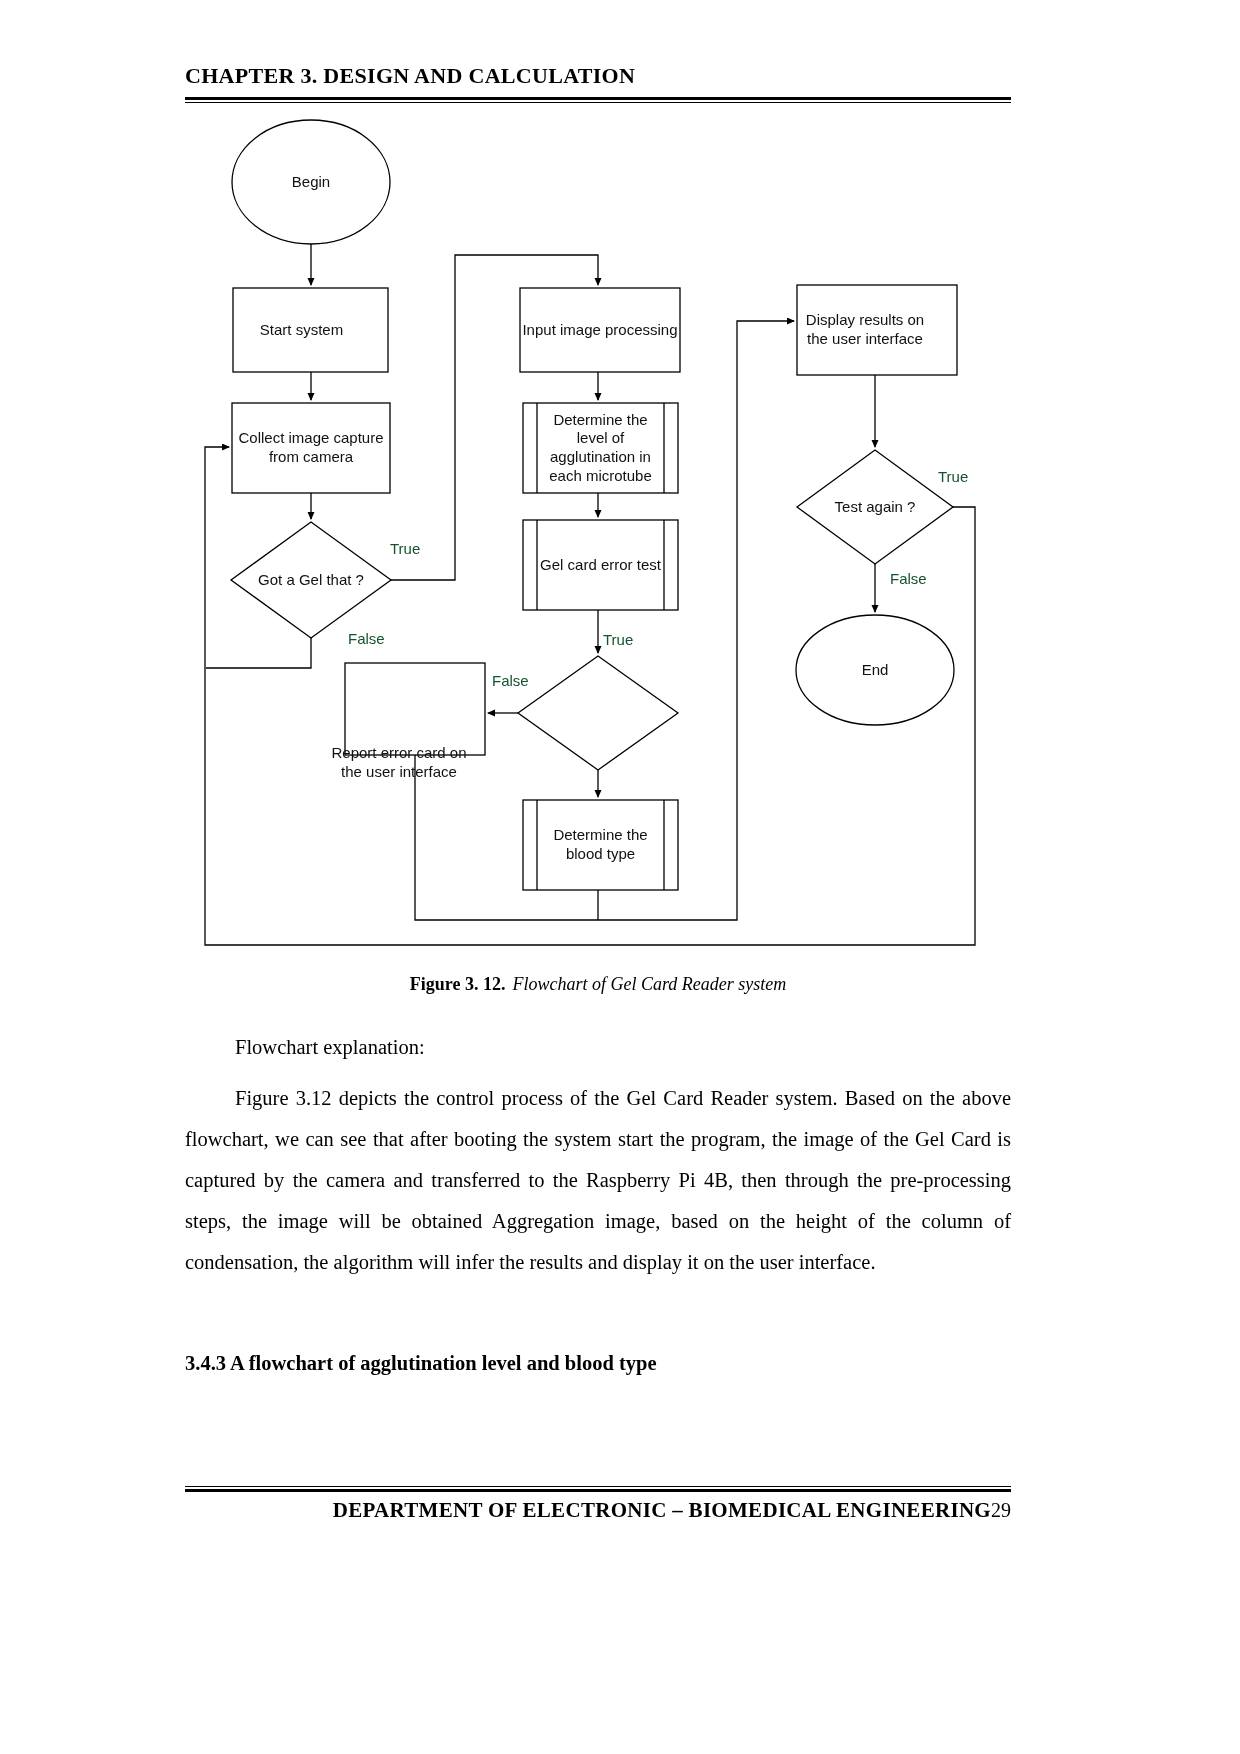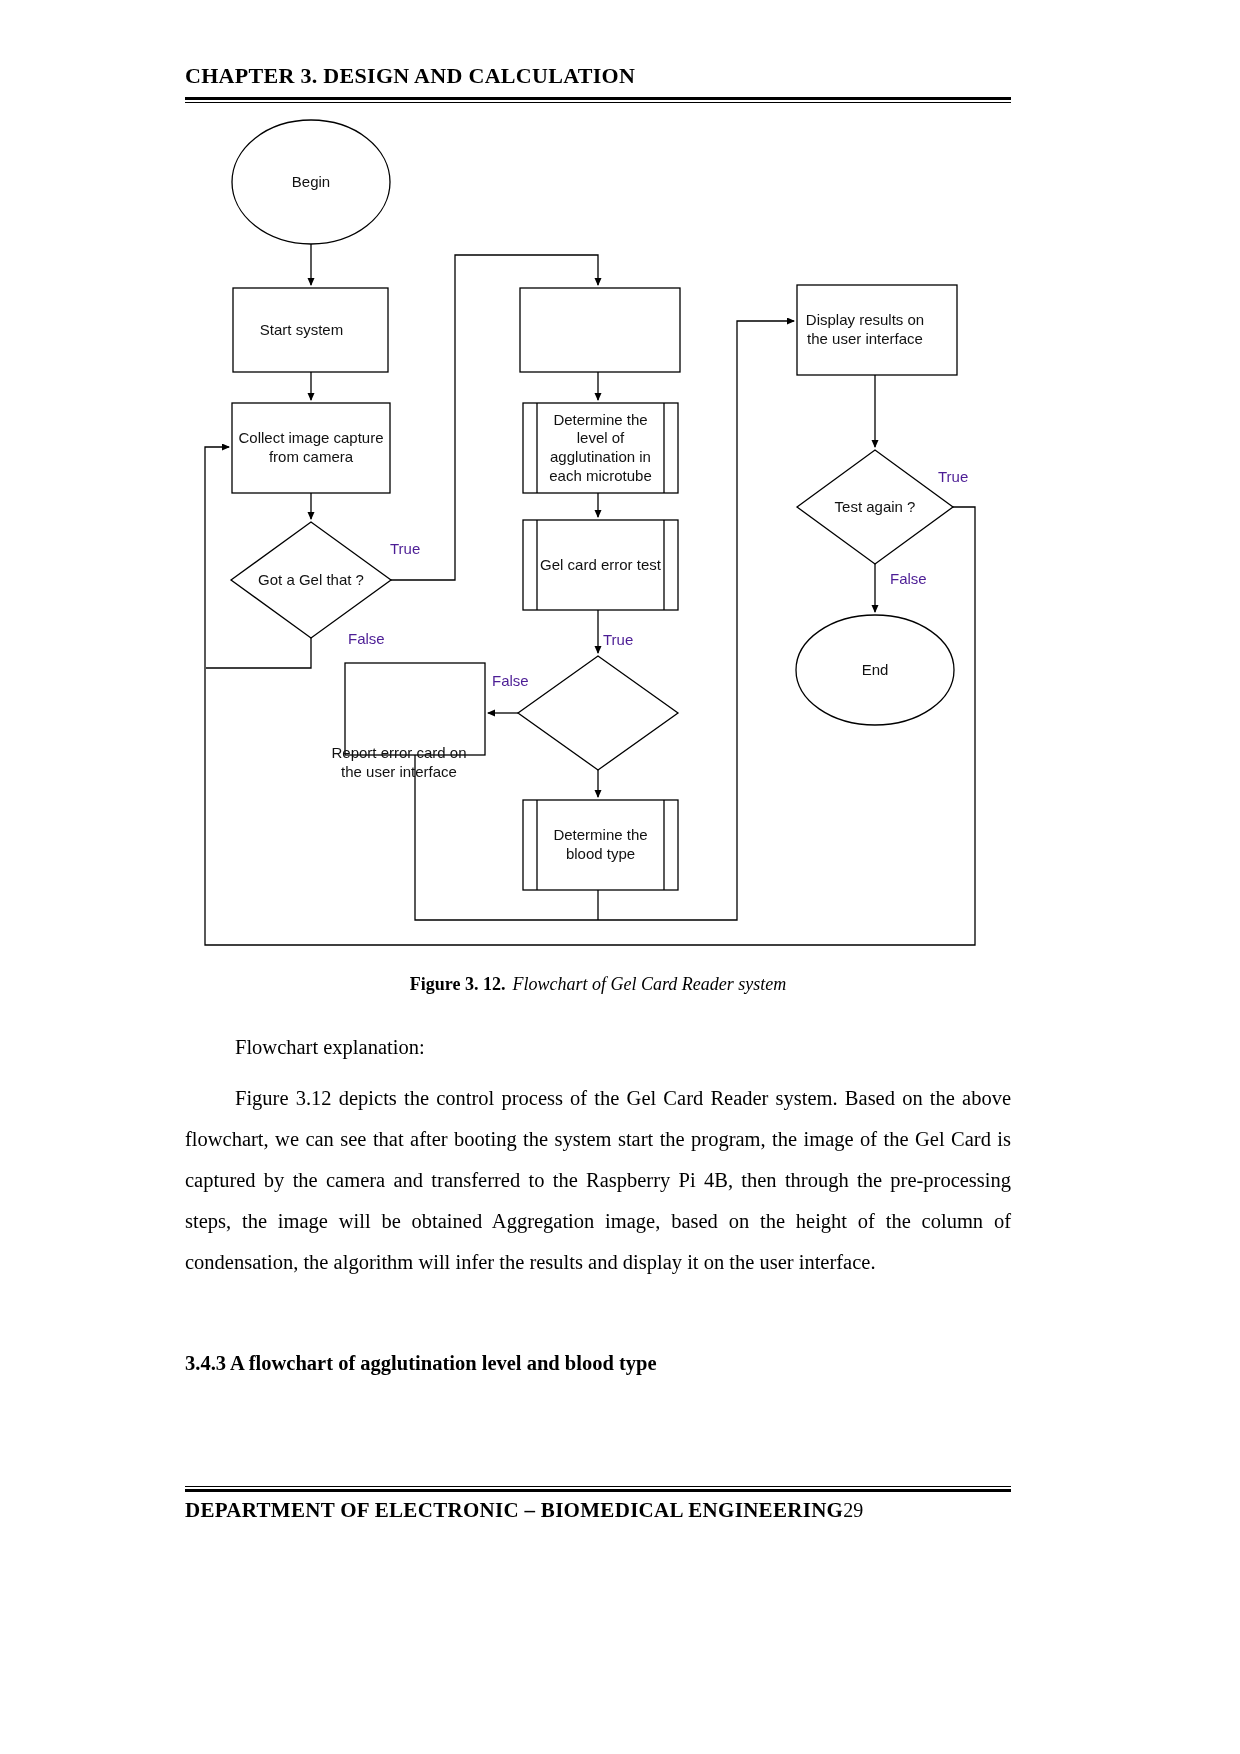--- a/index.html
+++ b/index.html
@@ -7,33 +7,33 @@
 
   .header-title{position:absolute;left:185px;top:63px;font-size:22px;font-weight:bold;letter-spacing:.3px;}
   .header-rule{position:absolute;left:185px;top:97px;width:826px;}
   .rule-thick{height:3px;background:#000;}
   .rule-thin{height:1px;background:#000;margin-top:2px;}
 
   .flowchart{position:absolute;left:185px;top:110px;width:830px;height:850px;}
   .flowchart svg{position:absolute;left:0;top:0;}
   .nlabel{position:absolute;display:flex;align-items:center;justify-content:center;text-align:center;
           font-family:"Liberation Sans",sans-serif;font-size:15px;line-height:1.25;color:#111;}
-  .elbl{position:absolute;font-family:"Liberation Sans",sans-serif;font-size:15px;color:#4c1d95;}
+  .elbl{position:absolute;font-family:"Liberation Sans",sans-serif;font-size:15px;color:#14532d;}
 
   .caption{position:absolute;left:185px;top:974px;width:826px;text-align:center;font-size:18px;}
   .caption .cap-label{font-weight:bold;}
   .caption .cap-text{font-style:italic;margin-left:7px;}
 
   .explan{position:absolute;left:185px;top:1036px;width:826px;font-size:20.5px;padding-left:50px;box-sizing:border-box;}
   .para{position:absolute;left:185px;top:1078px;width:826px;font-size:20.5px;line-height:41px;
         text-align:justify;text-indent:50px;}
   .section-heading{position:absolute;left:185px;top:1352px;width:826px;font-size:20.5px;font-weight:bold;}
 
   .footer-rule{position:absolute;left:185px;top:1486px;width:826px;}
-  .footer{position:absolute;left:185px;top:1498px;width:826px;display:flex;justify-content:flex-start;align-items:baseline;}
+  .footer{position:absolute;left:185px;top:1498px;width:826px;display:flex;justify-content:flex-end;align-items:baseline;}
   .footer-text{font-size:21px;font-weight:bold;letter-spacing:.3px;}
   .page-num{font-size:20px;}
 </style>
 </head>
 <body>
 
 <div>
 
   <div class="header-title">CHAPTER 3. DESIGN AND CALCULATION</div>
   <div class="header-rule">
@@ -85,20 +85,21 @@
         <rect x="612" y="175" width="160" height="90"></rect>
         <polygon points="612,397 690,340 768,397 690,454"></polygon>
         <ellipse cx="690" cy="560" rx="79" ry="55"></ellipse>
       </g>
     </svg>
 
     <div class="nlabel" style="left:47px;top:10px;width:158px;height:124px;">Begin</div>
     <div class="nlabel" style="left:48px;top:178px;width:137px;height:84px;">Start system</div>
     <div class="nlabel" style="left:47px;top:293px;width:158px;height:90px;">Collect image capture from camera</div>
     <div class="nlabel" style="left:46px;top:412px;width:160px;height:116px;">Got a Gel that ?</div>
+    <div class="nlabel" style="left:335px;top:178px;width:160px;height:84px;">Input image processing</div>
     <div class="nlabel" style="left:353px;top:293px;width:125px;height:90px;">Determine the level of agglutination in each microtube</div>
     <div class="nlabel" style="left:353px;top:410px;width:125px;height:90px;border-radius:14px;">Gel card error test</div>
     <div class="nlabel" style="left:144px;top:553px;width:140px;height:112px;margin-top:44px;">Report error card on the user interface</div>
     <div class="nlabel" style="left:353px;top:690px;width:125px;height:90px;text-align:center;">Determine the blood type</div>
     <div class="nlabel" style="left:612px;top:175px;width:136px;height:90px;">Display results on the user interface</div>
     <div class="nlabel" style="left:612px;top:340px;width:156px;height:114px;">Test again ?</div>
     <div class="nlabel" style="left:611px;top:505px;width:158px;height:110px;">End</div>
 
     <div class="elbl" style="left:205px;top:430px;">True</div>
     <div class="elbl" style="left:163px;top:520px;">False</div>

